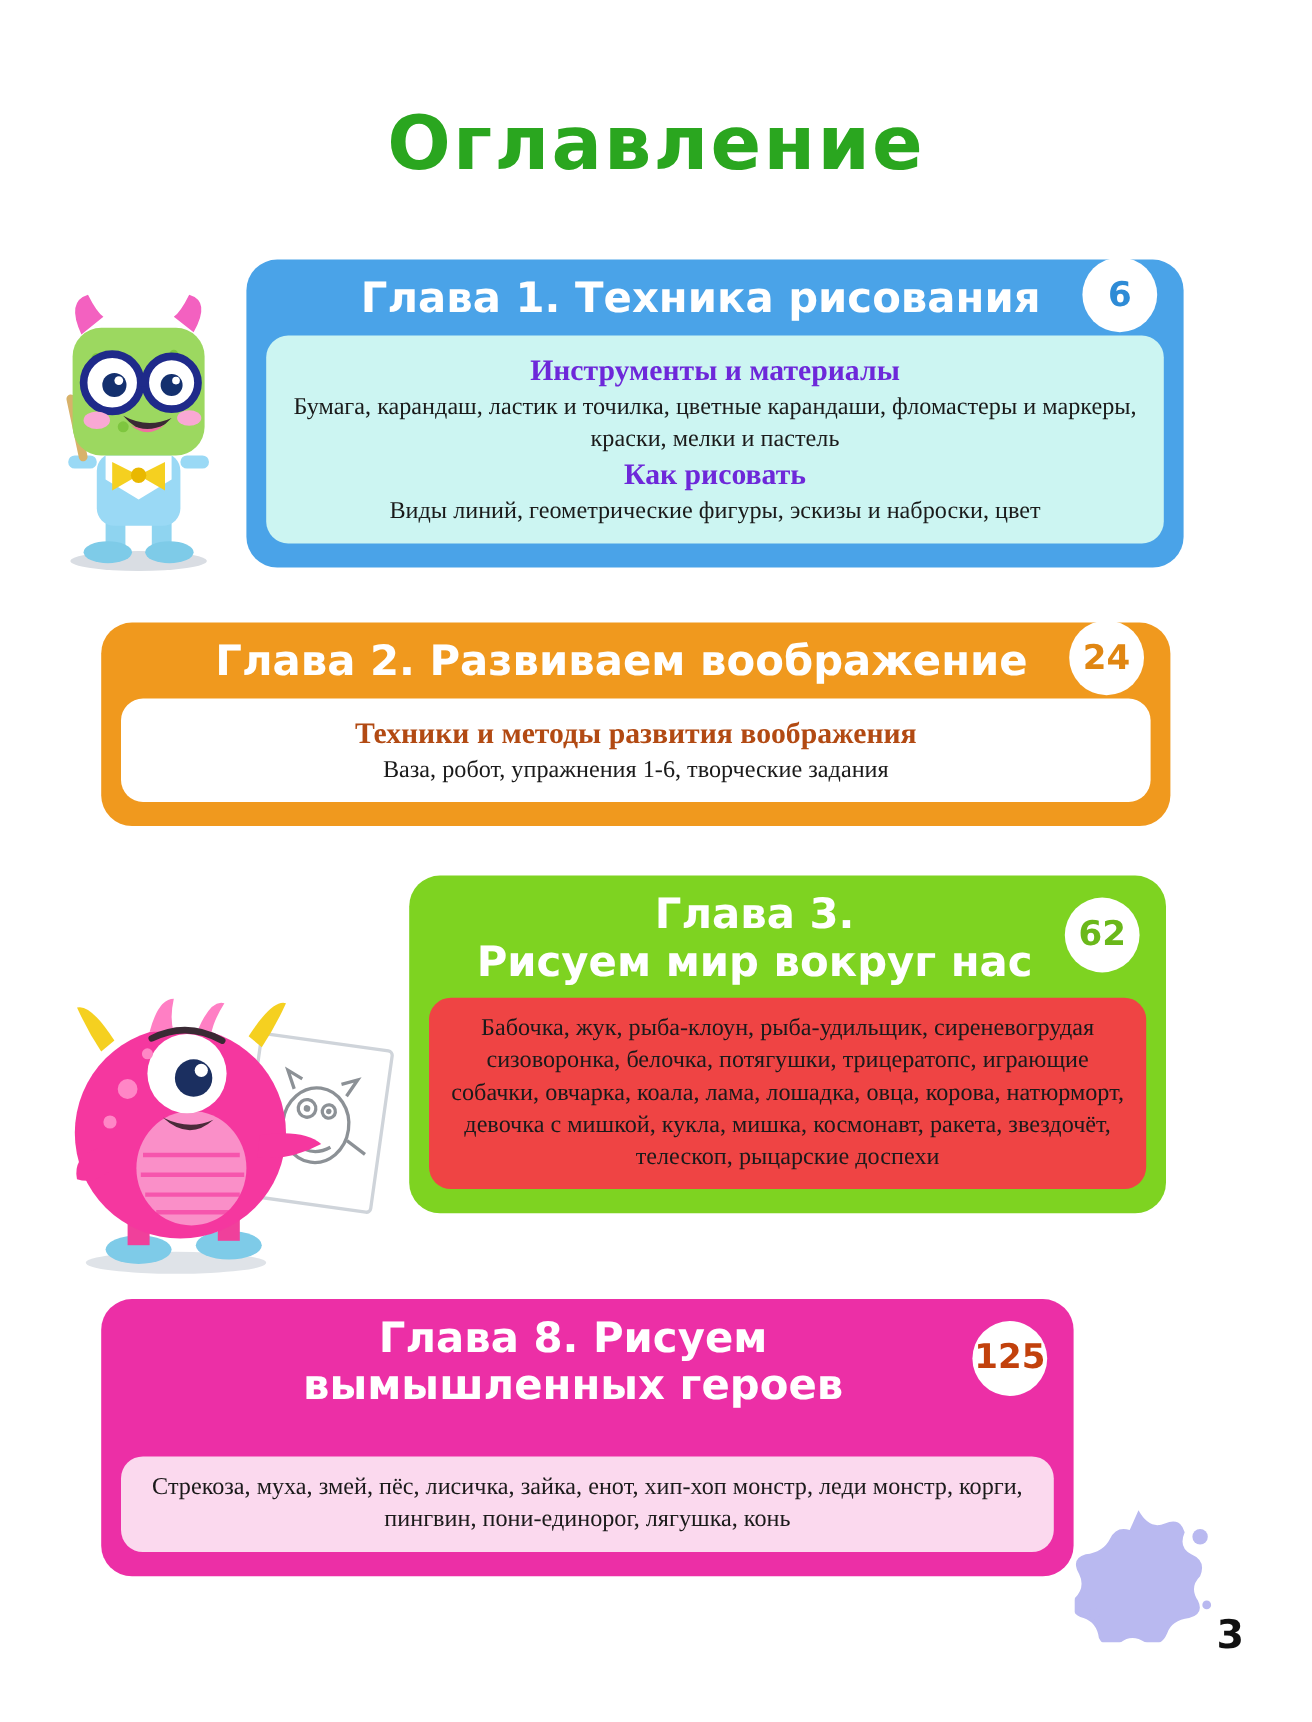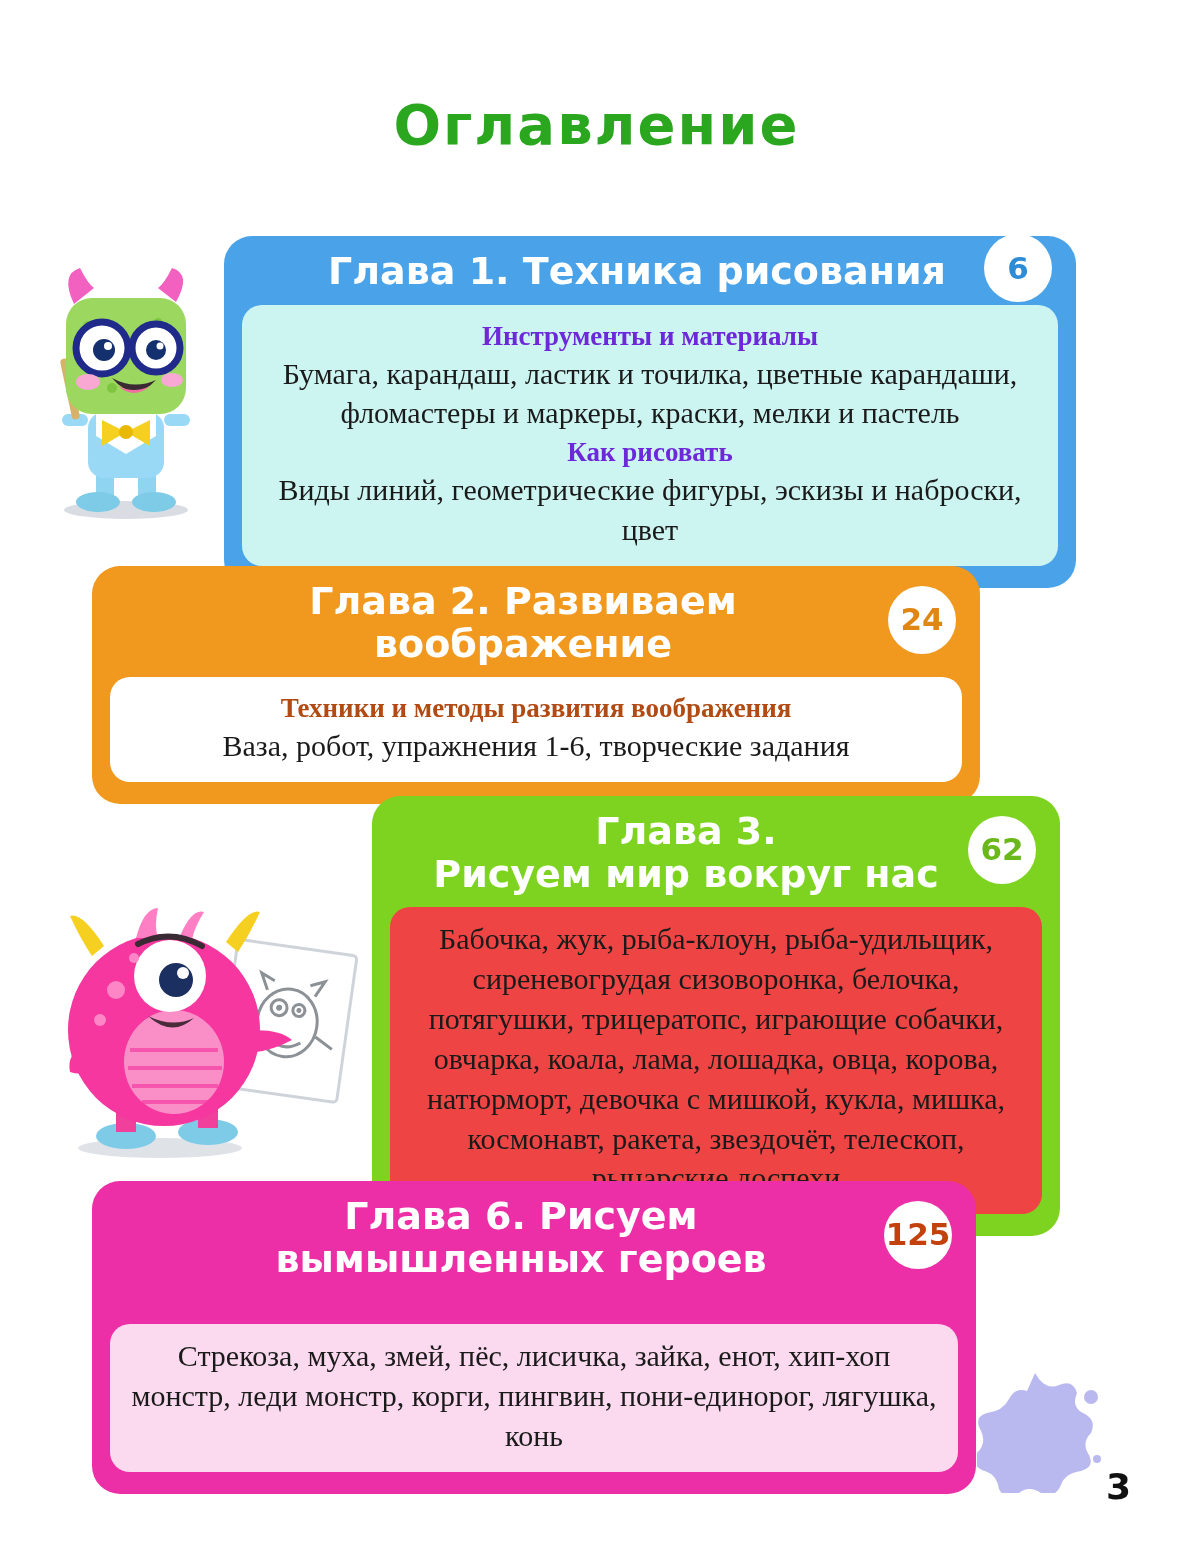--- a/index.html
+++ b/index.html
@@ -22,21 +22,21 @@
 
   
   .page-title {
     position: absolute;
     top: 92px;
     left: 0;
     width: 1193px;
     text-align: center;
     font-family: "DejaVu Sans", sans-serif;
     font-weight: bold;
-    font-size: 56px;
+    font-size: 68px;
     letter-spacing: 2px;
     color: #2aa61f;
   }
 
   
   .chapter {
     position: absolute;
     border-radius: 28px;
     box-sizing: border-box;
   }
@@ -73,41 +73,41 @@
     text-align: center;
   }
   .sub-title {
     font-family: "Liberation Serif", serif;
     font-weight: bold;
     font-size: 27px;
     margin: 4px 0 2px 0;
   }
   .sub-text {
     font-family: "Liberation Serif", serif;
-    font-size: 30px;
+    font-size: 22px;
     line-height: 1.33;
     color: #1a1a1a;
   }
 
   
   #chapter-1 {
     left: 224px;
     top: 236px;
     width: 852px;
     background: #4aa3e8;
   }
   #chapter-1 .page-badge { color: #2e8bd6; }
   #chapter-1 .inner-box { background: #ccf5f2; }
   #chapter-1 .sub-title { color: #6d28d9; }
 
   
   #chapter-2 {
     left: 92px;
     top: 566px;
-    width: 888px;
+    width: 972px;
     background: #f0991e;
   }
   #chapter-2 .page-badge { color: #e08612; }
   #chapter-2 .inner-box { background: #ffffff; }
   #chapter-2 .sub-title { color: #b24a13; }
 
   
   #chapter-3 {
     left: 372px;
     top: 796px;
@@ -297,21 +297,21 @@
       <span>Рисуем мир вокруг нас</span>
       <span class="page-badge">62</span>
     </div>
     <div class="inner-box">
       <div class="sub-text">Бабочка, жук, рыба-клоун, рыба-удильщик, сиреневогрудая сизоворонка, белочка, потягушки, трицератопс, играющие собачки, овчарка, коала, лама, лошадка, овца, корова, натюрморт,  девочка с мишкой, кукла, мишка, космонавт, ракета, звездочёт, телескоп, рыцарские доспехи</div>
     </div>
   </div>
 
   <div class="chapter" id="chapter-4">
     <div class="chapter-head">
-      <span>Глава 6. Рисуем</span><br>
+      <span>Глава 8. Рисуем</span><br>
       <span>вымышленных героев</span>
       <span class="page-badge">125</span>
     </div>
     <div class="inner-box">
       <div class="sub-text">Стрекоза, муха, змей, пёс, лисичка, зайка, енот, хип-хоп монстр, леди монстр, корги, пингвин, пони-единорог, лягушка, конь</div>
     </div>
   </div>
 
   <div class="splat">
     <svg viewBox="0 0 130 130" width="130" height="130">

